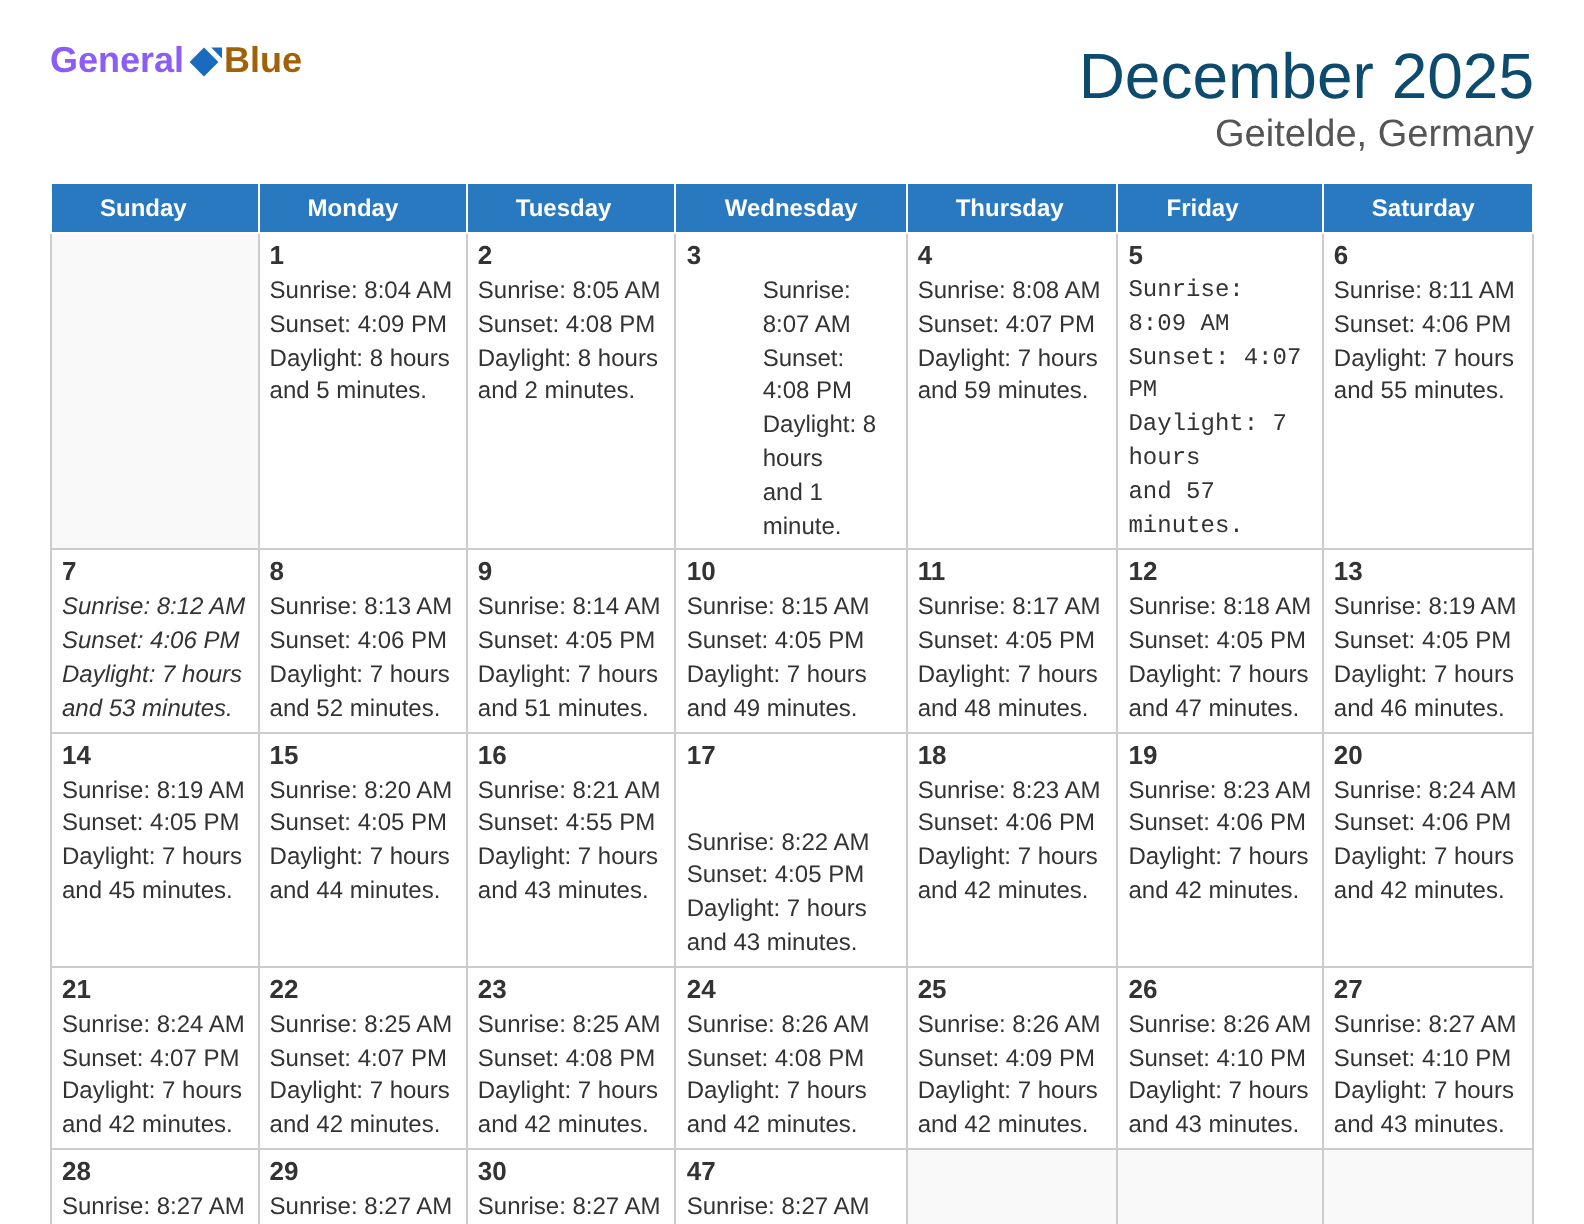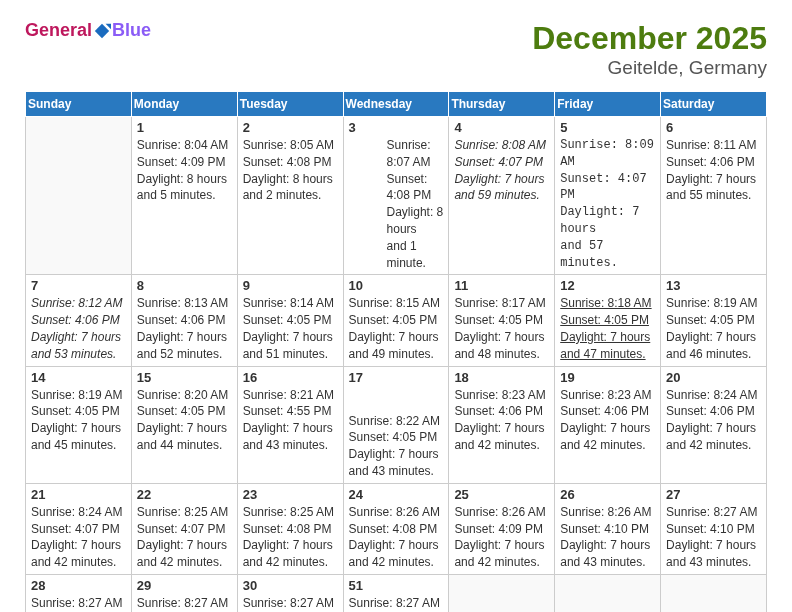--- a/index.html
+++ b/index.html
@@ -28,50 +28,50 @@
       flex-direction: column;
       align-items: flex-start;
     }
     .logo-text {
       display: flex;
       align-items: center;
       font-size: 18px;
       font-weight: bold;
       color: #333;
     }
-    .logo-general { color: #be185d; }
-    .logo-blue { color: #8b5cf6; }
+    .logo-general { color: #8b5cf6; }
+    .logo-blue { color: #a16207; }
     .logo-icon {
       width: 18px;
       height: 18px;
       margin: 0 1px;
     }
     .title-block {
       text-align: right;
     }
     .month-title {
       font-size: 32px;
-      font-weight: bold;
-      color: #4d7c0f;
+      font-weight: normal;
+      color: #0c4a6e;
     }
     .subtitle {
       font-size: 19px;
       color: #555;
     }
     .calendar {
       width: 100%;
       border-collapse: collapse;
       flex: 1;
     }
     .calendar thead tr th {
       background: #2979c0;
       color: white;
       font-size: 12px;
       font-weight: bold;
-      padding: 5px 2px;
+      padding: 5px 24px;
       text-align: left;
       border: 1px solid #fff;
     }
     .calendar tbody tr td {
       border: 1px solid #ccc;
       vertical-align: top;
       padding: 3px 5px;
       font-size: 9.5px;
       color: #333;
       width: calc(100% / 7);
@@ -145,21 +145,21 @@
           </td>
           <td>
             <span class="day-number">3</span>
             <div class="day-info" style="white-space: pre-line; margin-left: 38px;">Sunrise: 8:07 AM
 Sunset: 4:08 PM
 Daylight: 8 hours
 and 1 minute.</div>
           </td>
           <td>
             <span class="day-number">4</span>
-            <div class="day-info" style="white-space: pre-line; font-style: italic;">Sunrise: 8:08 AM
+            <div class="day-info" style="white-space: pre-line;">Sunrise: 8:08 AM
 Sunset: 4:07 PM
 Daylight: 7 hours
 and 59 minutes.</div>
           </td>
           <td>
             <span class="day-number">5</span>
             <div class="day-info" style="white-space: pre-line; font-family: Liberation Mono, monospace;">Sunrise: 8:09 AM
 Sunset: 4:07 PM
 Daylight: 7 hours
 and 57 minutes.</div>
@@ -203,21 +203,21 @@
           </td>
           <td>
             <span class="day-number">11</span>
             <div class="day-info" style="white-space: pre-line;">Sunrise: 8:17 AM
 Sunset: 4:05 PM
 Daylight: 7 hours
 and 48 minutes.</div>
           </td>
           <td>
             <span class="day-number">12</span>
-            <div class="day-info" style="white-space: pre-line; text-decoration: underline;">Sunrise: 8:18 AM
+            <div class="day-info" style="white-space: pre-line;">Sunrise: 8:18 AM
 Sunset: 4:05 PM
 Daylight: 7 hours
 and 47 minutes.</div>
           </td>
           <td>
             <span class="day-number">13</span>
             <div class="day-info" style="white-space: pre-line;">Sunrise: 8:19 AM
 Sunset: 4:05 PM
 Daylight: 7 hours
 and 46 minutes.</div>
@@ -341,21 +341,21 @@
 and 45 minutes.</div>
           </td>
           <td>
             <span class="day-number">30</span>
             <div class="day-info" style="white-space: pre-line;">Sunrise: 8:27 AM
 Sunset: 4:13 PM
 Daylight: 7 hours
 and 46 minutes.</div>
           </td>
           <td>
-            <span class="day-number">51</span>
+            <span class="day-number">47</span>
             <div class="day-info" style="white-space: pre-line;">Sunrise: 8:27 AM
 Sunset: 4:14 PM
 Daylight: 7 hours
 and 47 minutes.</div>
           </td>
           <td class="empty"></td>
           <td class="empty"></td>
           <td class="empty"></td>
         </tr>
       </tbody>

